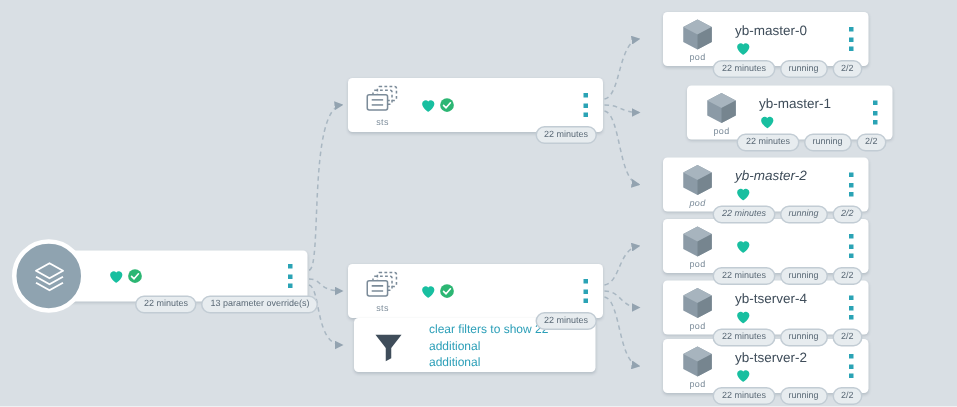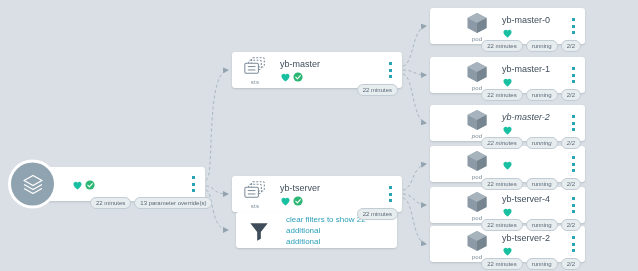--- a/index.html
+++ b/index.html
@@ -158,23 +158,23 @@
     height: 36px;
   }
   .filter-text {
     font-size: 8px;
     color: #2c9fb8;
     line-height: 11px;
     padding-left: 2px;
   }
 
   
-  .node-pod { width: 155px; height: 36px; left: 430px; padding-left: 24px; }
+  .node-pod { width: 137px; height: 36px; left: 442px; }
   #node-pod-0 { top: 8px; }
-  #node-pod-1 { top: 57px; }
+  #node-pod-1 { top: 57px; margin-left: 16px; }
   #node-pod-2 { top: 105px; font-style: italic; }
   #node-pod-3 { top: 146px; }
   #node-pod-4 { top: 187px; }
   #node-pod-5 { top: 226px; }
 </style>
 </head>
 <body>
 
 <div id="canvas">
 
@@ -244,21 +244,20 @@
         <svg width="26" height="22" viewBox="0 0 30 26" fill="none" stroke="#7b8b99" stroke-width="1.2">
           <rect x="11" y="2" width="15" height="11" rx="1.5" stroke-dasharray="2.2,1.8"></rect>
           <rect x="7.5" y="5" width="15" height="11" rx="1.5" stroke-dasharray="2.2,1.8"></rect>
           <rect x="3" y="8.5" width="16" height="12" rx="1.5" fill="#ffffff"></rect>
           <line x1="6.5" y1="12.5" x2="15.5" y2="12.5"></line>
           <line x1="6.5" y1="16.5" x2="15.5" y2="16.5"></line>
         </svg>
         <div class="icon-sub">sts</div>
       </div>
       <div class="txt-col">
-        <div class="node-title">yb-master</div>
         <div class="status-row">
           <span>
             <svg width="11" height="10" viewBox="0 0 24 22">
                 <path d="M12 21s-9-5.7-9-12A5 5 0 0 1 12 6a5 5 0 0 1 9 3c0 6.3-9 12-9 12z" fill="#18bfa0"></path>
               </svg>
           </span>
           <span>
             <svg width="10" height="10" viewBox="0 0 24 24">
                 <circle cx="12" cy="12" r="11" fill="#2cb673"></circle>
                 <path d="M6.5 12.5 L10.5 16.5 L17.5 8.5" stroke="#ffffff" stroke-width="2.6" fill="none" stroke-linecap="round" stroke-linejoin="round"></path>
@@ -283,21 +282,20 @@
         <svg width="26" height="22" viewBox="0 0 30 26" fill="none" stroke="#7b8b99" stroke-width="1.2">
           <rect x="11" y="2" width="15" height="11" rx="1.5" stroke-dasharray="2.2,1.8"></rect>
           <rect x="7.5" y="5" width="15" height="11" rx="1.5" stroke-dasharray="2.2,1.8"></rect>
           <rect x="3" y="8.5" width="16" height="12" rx="1.5" fill="#ffffff"></rect>
           <line x1="6.5" y1="12.5" x2="15.5" y2="12.5"></line>
           <line x1="6.5" y1="16.5" x2="15.5" y2="16.5"></line>
         </svg>
         <div class="icon-sub">sts</div>
       </div>
       <div class="txt-col">
-        <div class="node-title">yb-tserver</div>
         <div class="status-row">
           <span>
             <svg width="11" height="10" viewBox="0 0 24 22">
                 <path d="M12 21s-9-5.7-9-12A5 5 0 0 1 12 6a5 5 0 0 1 9 3c0 6.3-9 12-9 12z" fill="#18bfa0"></path>
               </svg>
           </span>
           <span>
             <svg width="10" height="10" viewBox="0 0 24 24">
                 <circle cx="12" cy="12" r="11" fill="#2cb673"></circle>
                 <path d="M6.5 12.5 L10.5 16.5 L17.5 8.5" stroke="#ffffff" stroke-width="2.6" fill="none" stroke-linecap="round" stroke-linejoin="round"></path>

